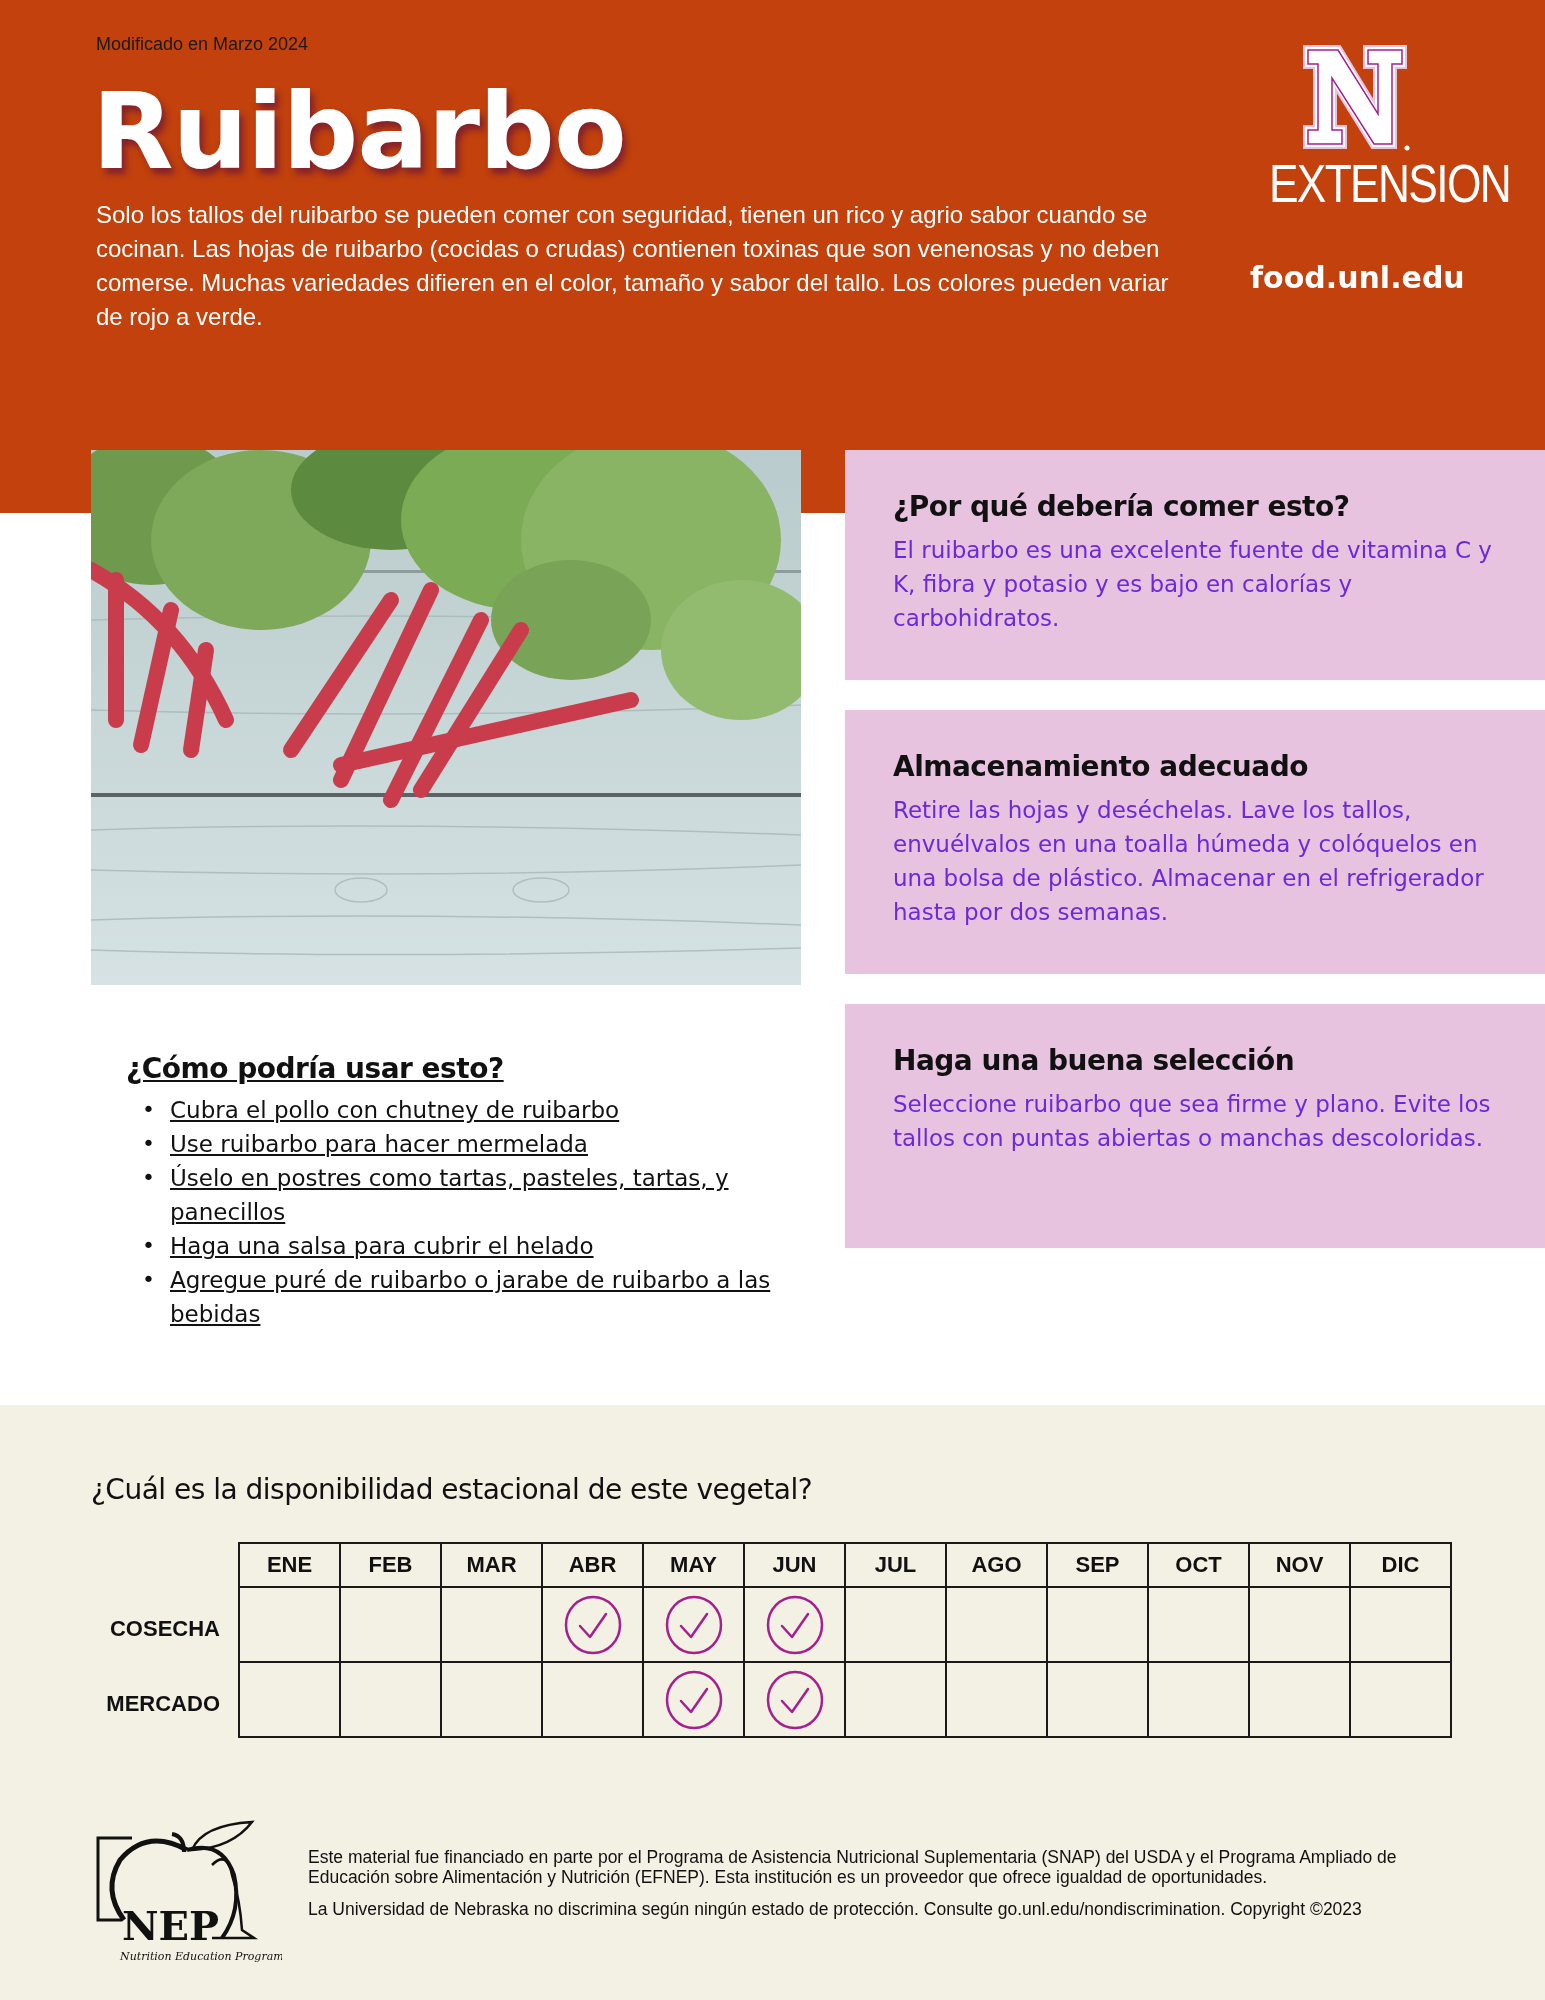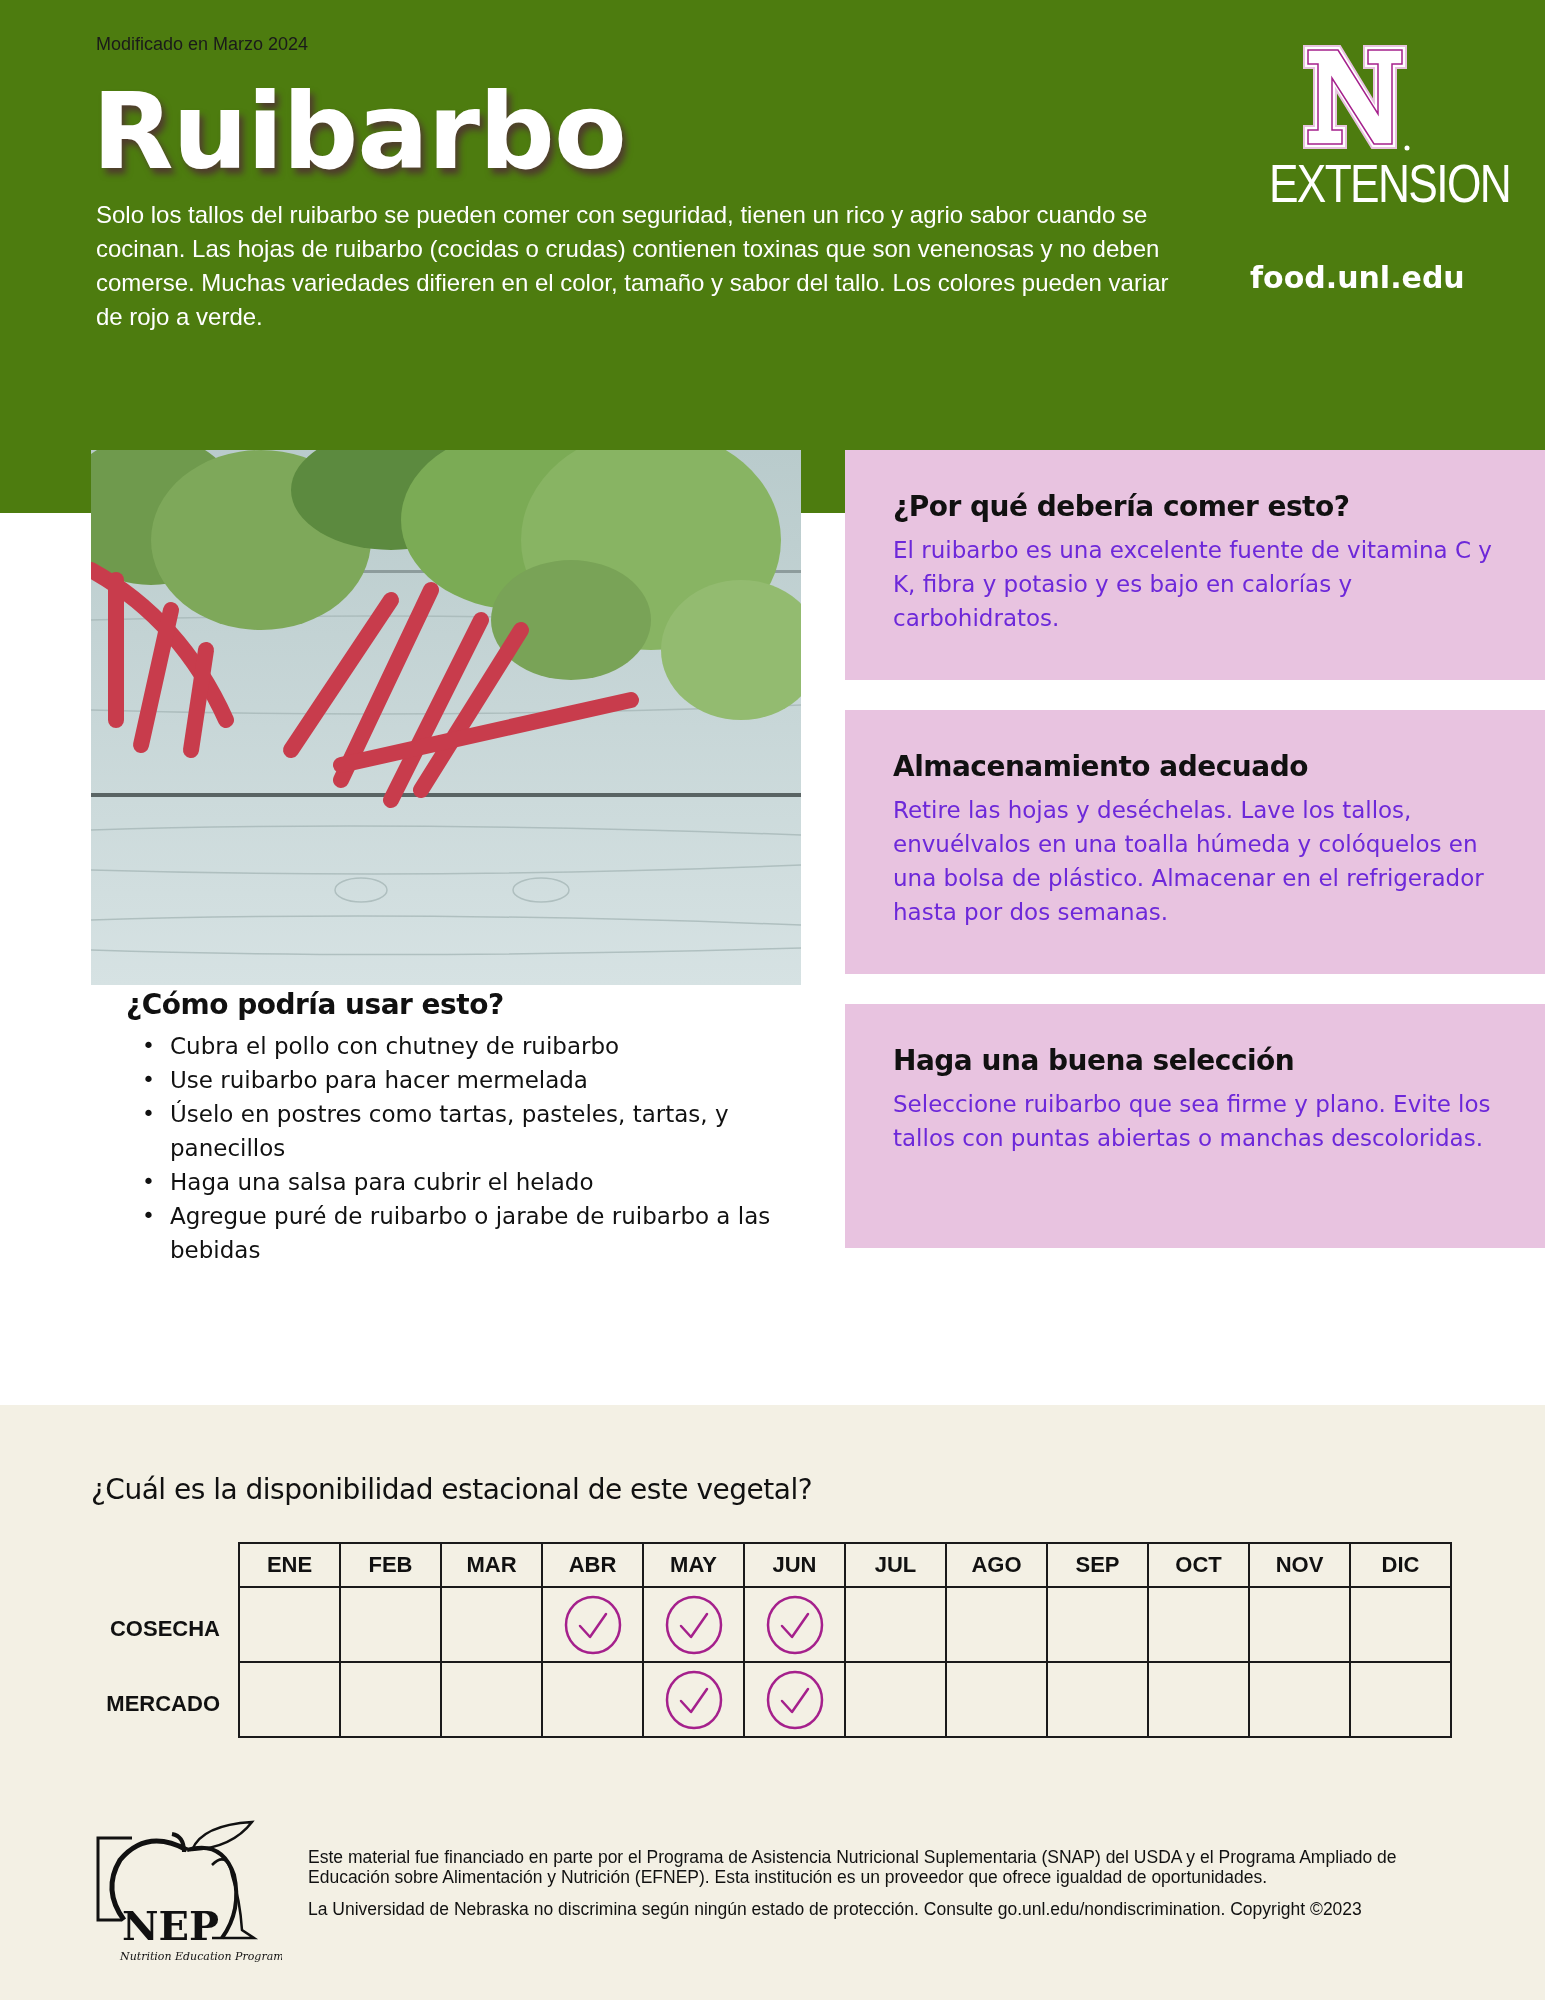--- a/index.html
+++ b/index.html
@@ -1,20 +1,20 @@
 <!DOCTYPE html>
 <html><head>
 <meta charset="utf-8">
 <style>
   * { box-sizing: border-box; margin: 0; padding: 0; }
   html, body { width: 1545px; height: 2000px; background: #ffffff; overflow: hidden; }
   body { font-family: "DejaVu Sans", "Liberation Sans", sans-serif; color: #111; position: relative; }
 
   
-  .header { position: absolute; left: 0; top: 0; width: 1545px; height: 513px; background: #4d7c0f; }
+  .header { position: absolute; left: 0; top: 0; width: 1545px; height: 513px; background: #c2410c; }
   .modified { position: absolute; left: 96px; top: 34px; font-size: 18px; color: #1a1a1a; font-family: "Liberation Sans", sans-serif; }
   .title { position: absolute; left: 92px; top: 74px; font-family: "DejaVu Sans", sans-serif; font-weight: bold; font-size: 106px; letter-spacing: -1px; color: #ffffff; text-shadow: 4px 6px 6px rgba(80,10,70,0.55); line-height: 1.1; }
   .intro { position: absolute; left: 96px; top: 198px; width: 1080px; font-size: 24px; line-height: 34px; color: #ffffff; font-family: Liberation Sans, sans-serif; }
 
   .logo { position: absolute; left: 1250px; top: 42px; width: 210px; text-align: center; }
   .logo-n { width: 110px; height: 110px; margin: 0 auto; display:block; }
   .logo-ext { font-family: "Liberation Sans", sans-serif; color: #fff; font-size: 54px; letter-spacing: -2px; transform: scaleX(0.82); transform-origin: center; margin-top: 4px; line-height: 1; }
   .logo-url { font-family: "DejaVu Sans", sans-serif; font-weight: bold; color: #fff; font-size: 30px; margin-top: 50px; }
 
   
@@ -22,21 +22,21 @@
 
   
   .box { position: absolute; left: 845px; width: 700px; background: #e8c3e0; padding: 40px 48px 0 48px; }
   .box h2 { font-family: "DejaVu Sans", sans-serif; font-weight: bold; font-size: 28px; color: #111; margin-bottom: 10px; letter-spacing: -0.5px; }
   .box p { font-size: 23px; line-height: 34px; color: #6d28d9; font-family: "DejaVu Sans", sans-serif; }
   .box1 { top: 450px; height: 230px; }
   .box2 { top: 710px; height: 264px; }
   .box3 { top: 1004px; height: 244px; }
 
   
-  .use { position: absolute; left: 126px; top: 988px; width: 660px; }
+  .use { position: absolute; left: 126px; top: 1052px; width: 660px; text-decoration: underline; }
   .use h2 { font-family: "DejaVu Sans", sans-serif; font-weight: bold; font-size: 28px; letter-spacing: -0.5px; margin-bottom: 8px; }
   .use ul { list-style: none; padding-left: 0; }
   .use li { position: relative; padding-left: 44px; font-size: 23px; line-height: 34px; }
   .use li::before { content: "•"; position: absolute; left: 16px; top: 0; font-size: 22px; }
 
   
   .season { position: absolute; left: 0; top: 1405px; width: 1545px; height: 595px; background: #f3f0e4; }
   .season h2 { position: absolute; left: 91px; top: 68px; font-family: "DejaVu Sans", sans-serif; font-weight: normal; font-size: 28px; letter-spacing: -0.5px; }
   .row-label { position: absolute; width: 140px; text-align: right; font-family: "Liberation Sans", sans-serif; font-weight: bold; font-size: 22px; left: 80px; }
   table.cal { position: absolute; left: 238px; top: 137px; border-collapse: collapse; }

